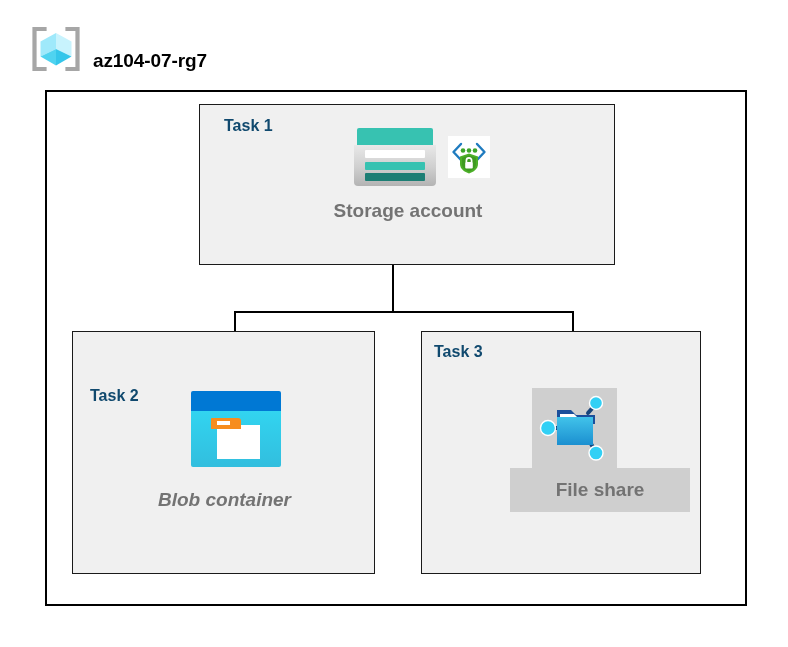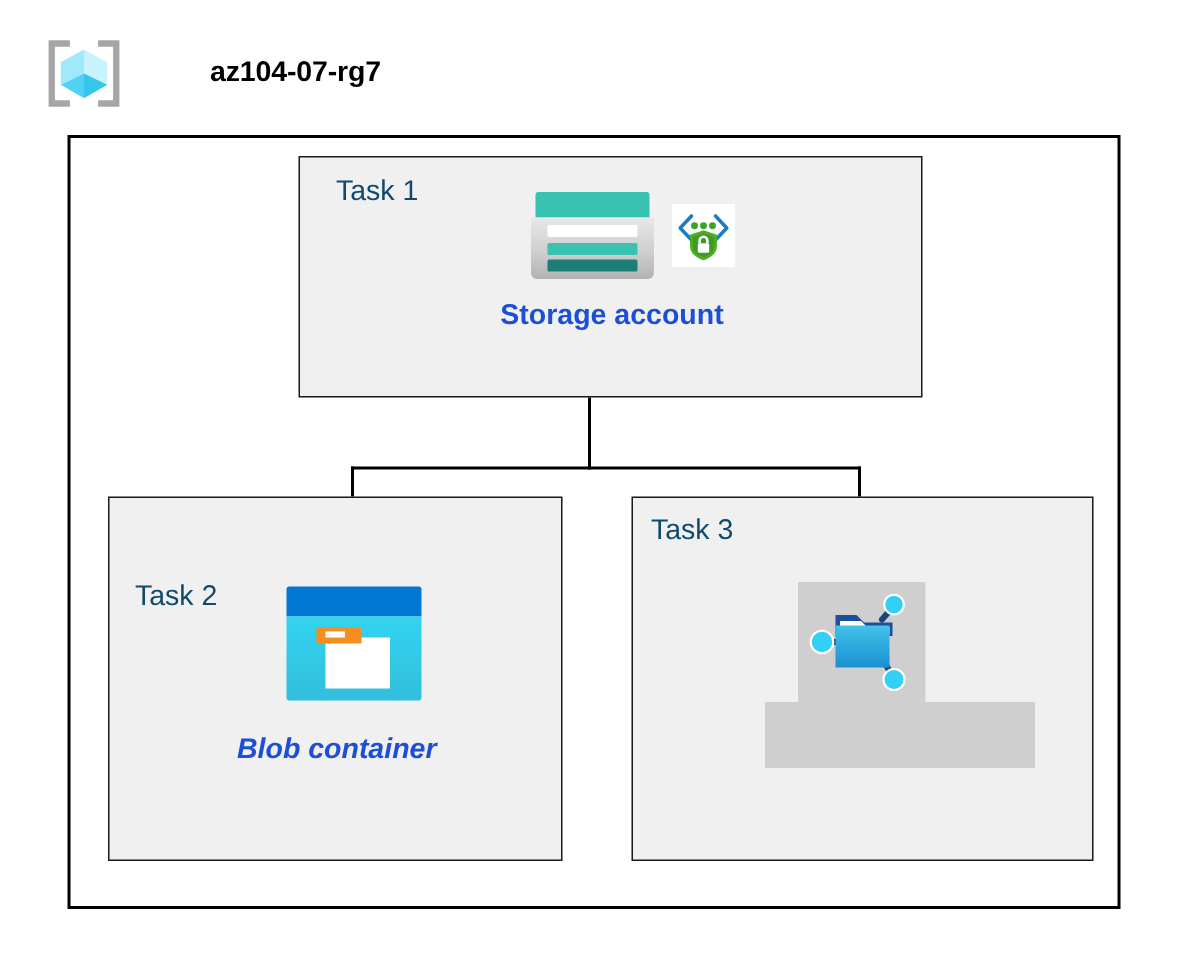--- a/index.html
+++ b/index.html
@@ -7,21 +7,21 @@
     width:788px;height:647px;
     background:#ffffff;
     font-family:"Liberation Sans", sans-serif;
     position:relative;
     overflow:hidden;
     -webkit-font-smoothing:antialiased;
   }
   .canvas{position:absolute;left:0;top:0;width:788px;height:647px;}
 
   
-  .rg-header{position:absolute;left:30px;top:26px;height:46px;display:flex;align-items:center;gap:47px;}
+  .rg-header{position:absolute;left:30px;top:26px;height:46px;display:flex;align-items:flex-end;}
   .rg-icon{width:52px;height:46px;position:relative;flex:0 0 auto;}
   .rg-title{
     margin-left:11px;
     font-size:19px;
     font-weight:bold;
     color:#000000;
     letter-spacing:-0.1px;
     white-space:nowrap;
   }
 
@@ -36,40 +36,40 @@
 
   
   .task-box{
     position:absolute;
     background:#f0f0f0;
     border:1.5px solid #1a1a1a;
     box-sizing:border-box;
   }
   #task1{left:199px;top:104px;width:416px;height:161px;}
   #task2{left:72px;top:331px;width:303px;height:243px;}
-  #task3{left:421px;top:331px;width:308px;height:243px;}
+  #task3{left:421px;top:331px;width:280px;height:243px;}
 
   .task-label{
     position:absolute;
-    font-size:19px;
-    font-weight:normal;
+    font-size:16px;
+    font-weight:bold;
     color:#10496e;
     white-space:nowrap;
     text-align:right;
   }
   #task1 .task-label{left:24px;top:12px;}
   #task2 .task-label{left:17px;top:11px;margin-top:44px;}
   #task3 .task-label{left:12px;top:11px;}
 
   
   .node-caption{
     position:absolute;
     font-size:19px;
     font-weight:bold;
-    color:#1d4ed8;
+    color:#737373;
     white-space:nowrap;
     text-align:center;
   }
 
   
   .conn{position:absolute;background:#000000;}
 
   
   .sel-hl{position:absolute;background:#cfcfcf;}
 
@@ -231,15 +231,16 @@
             <stop offset="100%" stop-color="#1b8fd0"></stop>
           </linearGradient>
         </defs>
 
         <circle cx="58" cy="13" r="6.5" fill="#32d0f5" stroke="#ffffff" stroke-width="1.4"></circle>
         <circle cx="10" cy="38" r="7.5" fill="#32d0f5" stroke="#ffffff" stroke-width="1.4"></circle>
         <circle cx="58" cy="63" r="7" fill="#32d0f5" stroke="#ffffff" stroke-width="1.4"></circle>
       </svg>
     </div>
 
+    <div class="node-caption" style="left:88px;top:147px;width:180px;">File share</div>
   </div>
 
 </div>
 
 </body></html>

